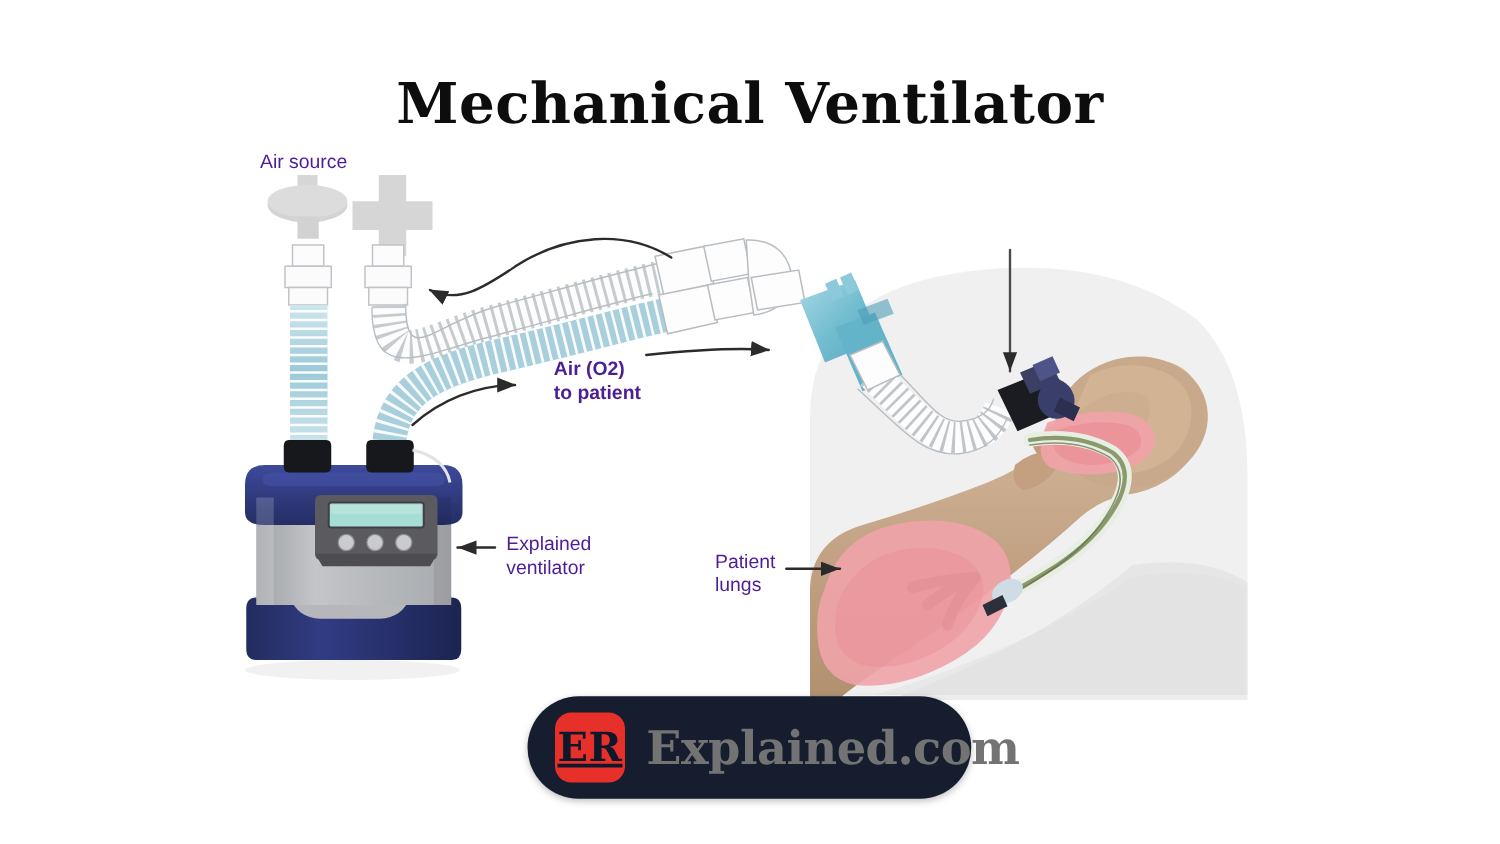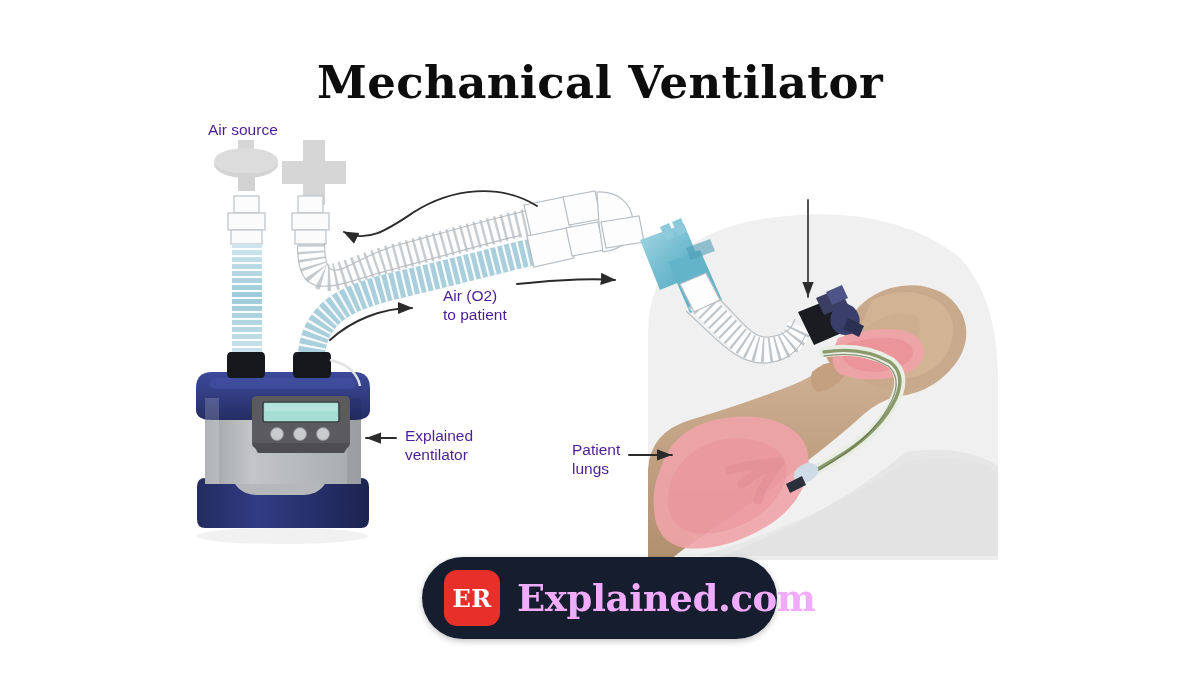--- a/index.html
+++ b/index.html
@@ -41,21 +41,21 @@
   .anno {
     position: absolute;
     font-family: "Liberation Sans", sans-serif;
     font-size: 15.5px;
     line-height: 19px;
     color: #4c1d95;
     white-space: pre-line;
   }
   #label-air-source   { left: 208px; top: 120px; }
   #label-used-air     { left: 389px; top: 162px; }
-  #label-air-o2       { left: 443px; top: 286px; }
+  #label-air-o2       { left: 443px; top: 286px; font-weight: bold; }
   #label-mech-vent    { left: 405px; top: 426px; }
   #label-patient-lungs{ left: 572px; top: 440px; }
   #label-airway       { left: 779px; top: 157px; }
 
   
   #brand-badge {
     position: absolute;
     left: 422px;
     top: 557px;
     width: 355px;
@@ -74,29 +74,30 @@
     background: #e8302a;
     border-radius: 13px;
     display: flex;
     align-items: center;
     justify-content: center;
     flex: 0 0 auto;
   }
   #brand-mark-text {
     font-family: "DejaVu Serif", "Liberation Serif", serif;
     font-weight: bold;
-    font-size: 24px;
-    color: #ffffff;
+    font-size: 32px;
+    color: #0f172a;
     letter-spacing: 0.5px;
+    text-decoration: underline;
   }
   #brand-name {
     font-family: "DejaVu Serif", "Liberation Serif", serif;
     font-weight: bold;
     font-size: 37px;
-    color: #f0abfc;
+    color: #737373;
     margin-left: 17px;
     letter-spacing: -0.4px;
     white-space: nowrap;
   }
 </style>
 </head>
 <body>
 
 <div id="canvas">
 

